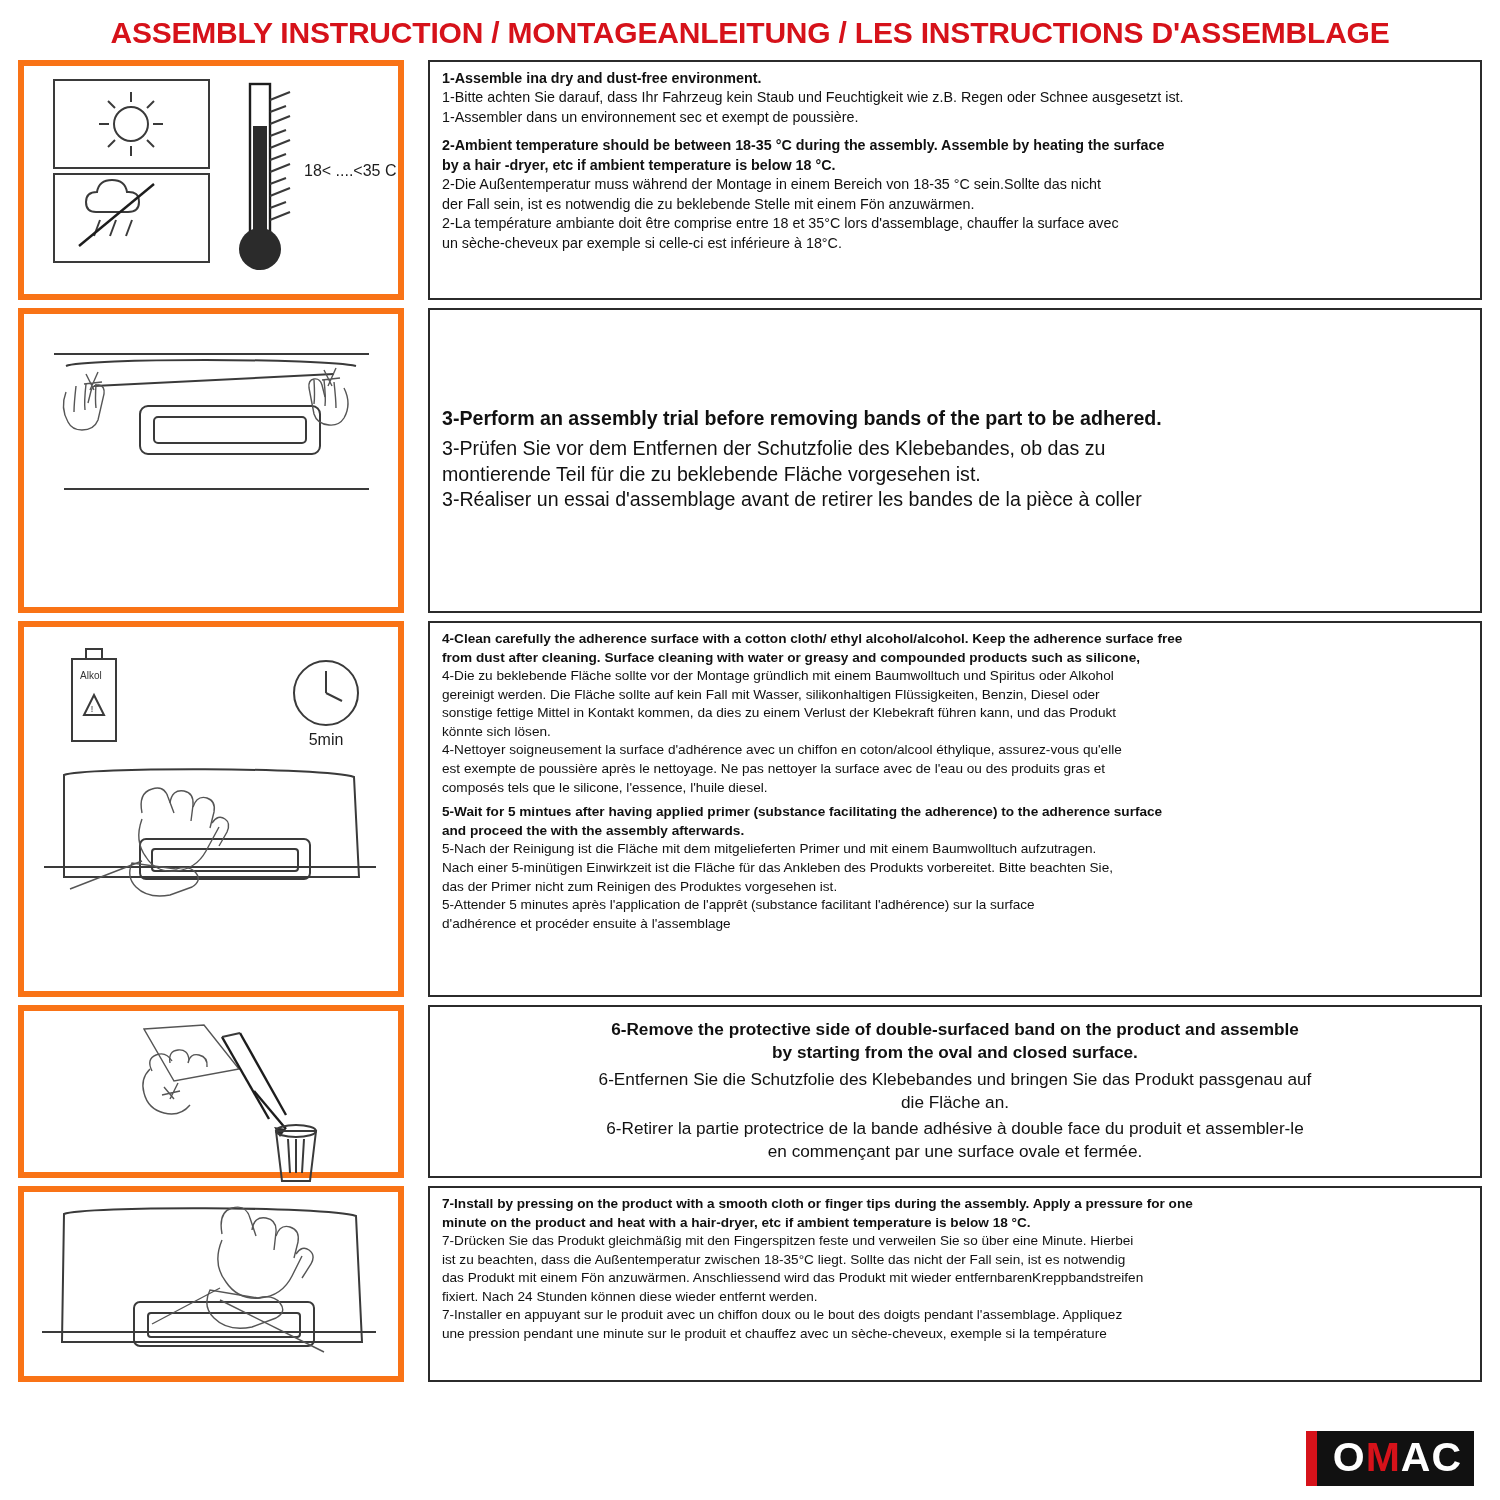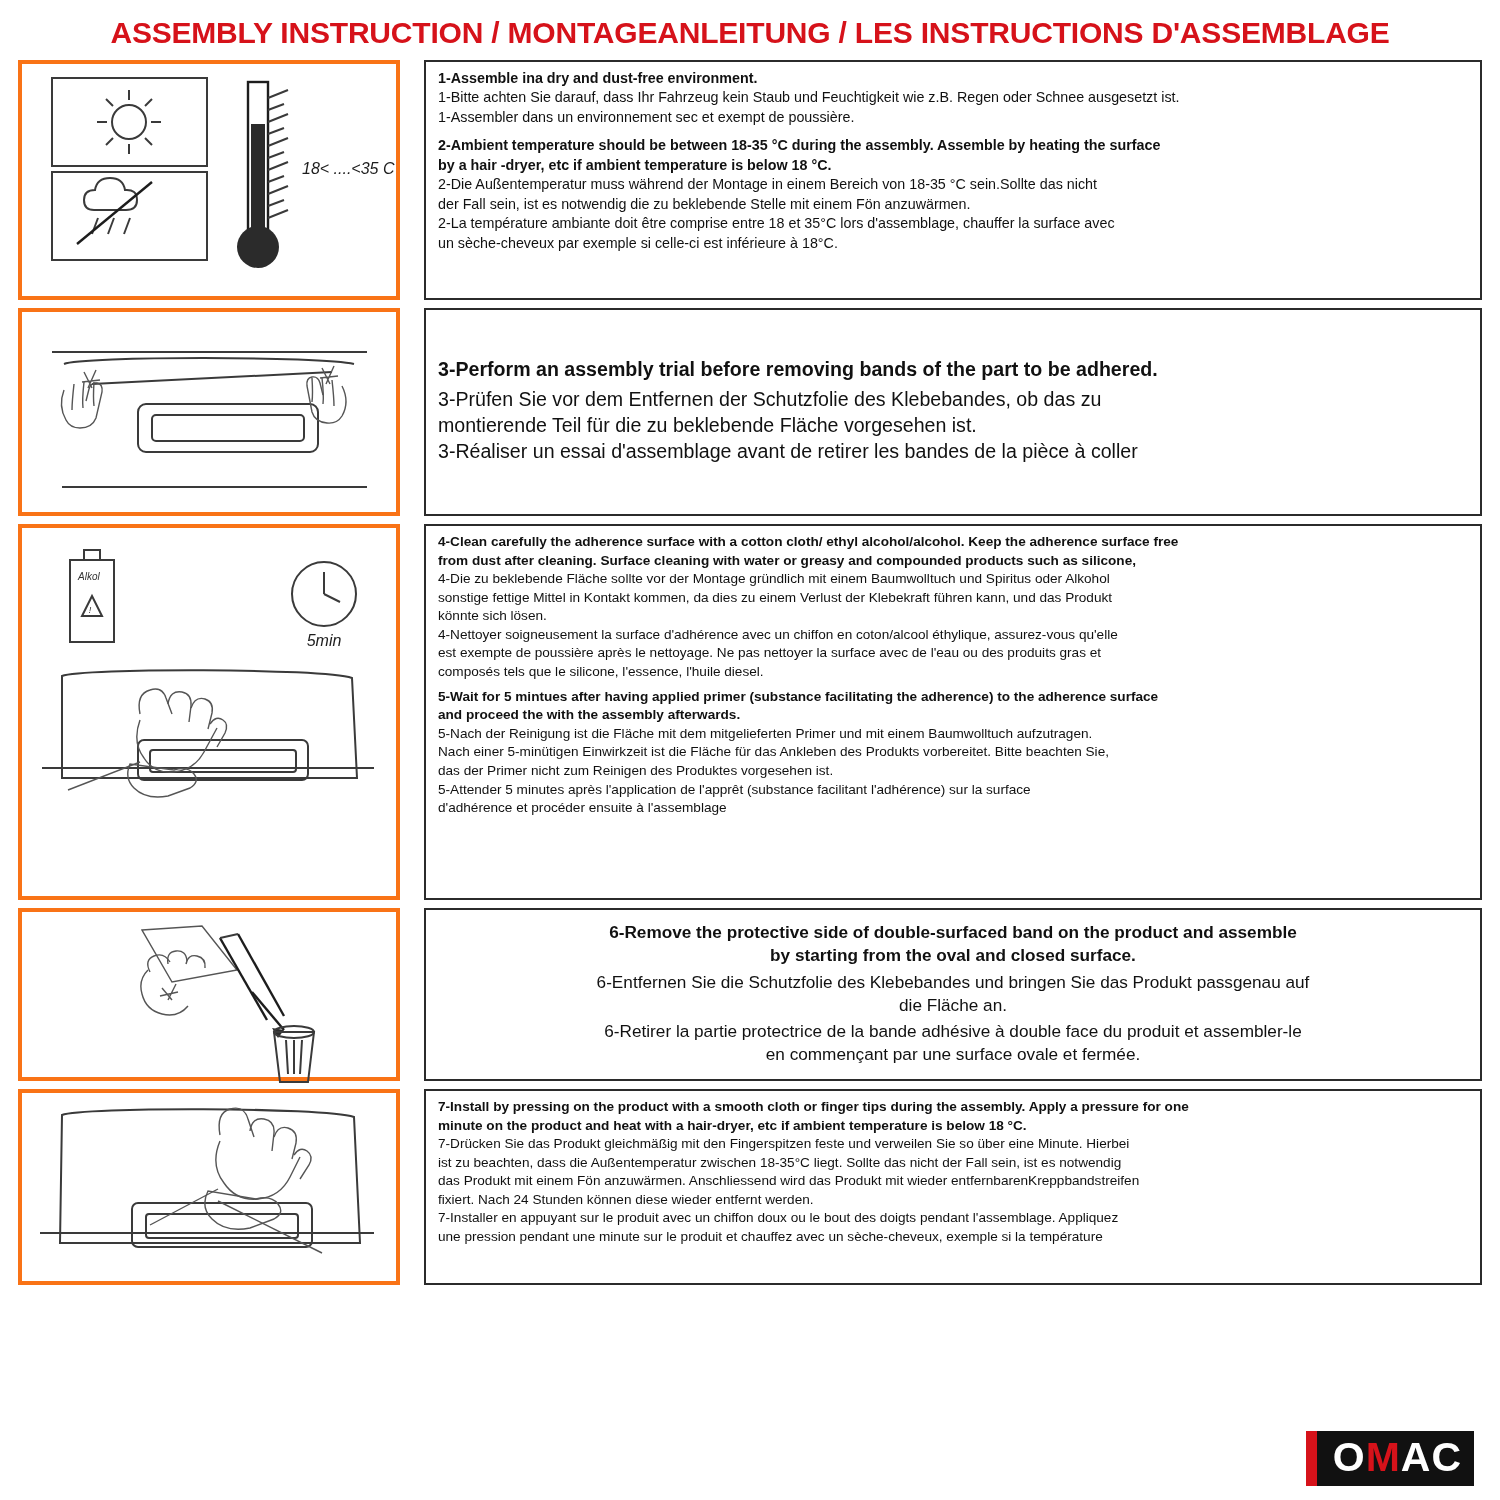--- a/index.html
+++ b/index.html
@@ -18,25 +18,25 @@
     text-align:center;
     color:#d6121a;
     font-weight:bold;
     font-size:30px;
     letter-spacing:-0.2px;
     padding:6px 0 10px 0;
     white-space:nowrap;
   }
 
   .row { display:flex; gap:8px; margin-bottom:8px; }
-  .img-cell { border:4px solid #f97316; background:#fff; position:relative; flex:0 0 378px;font-style:italic; }
+  .img-cell { border:6px solid #f97316; background:#fff; position:relative; flex:0 0 378px; }
   .txt-cell { border:2px solid #2b2b2b; background:#fff; position:relative; flex:1 1 auto; padding:8px 12px 8px 12px;margin-left:16px; }
 
   .r1 .img-cell, .r1 .txt-cell { height:240px; }
-  .r2 .img-cell, .r2 .txt-cell { height:208px; }
+  .r2 .img-cell, .r2 .txt-cell { height:305px; }
   .r3 .img-cell, .r3 .txt-cell { height:376px; }
   .r4 .img-cell, .r4 .txt-cell { height:173px;text-align:center; }
   .r5 .img-cell, .r5 .txt-cell { height:196px; }
 
   .p { margin:0 0 2px 0; line-height:1.22; }
   .b { font-weight:bold; }
   .s-13 { font-size:13.6px; }
   .s-14 { font-size:14.3px; }
   .s-19 { font-size:19.6px; }
   .s-17 { font-size:17.2px; }
@@ -210,20 +210,21 @@
           <path d="M118 192 q-8 22 4 38 q10 16 30 14 q20 -2 30 -20 l13 -24"></path>
         </g>
         <path class="ln-t" d="M108 236 q-6 14 4 24 q12 12 34 8 l22 -8 q10 -6 4 -14 q-6 -8 -20 -4 z"></path>
         <path class="ln-t" d="M46 262 L118 234"></path>
       </svg>
     </div>
     <div class="txt-cell">
       <p class="p s-13 b">4-Clean carefully the adherence surface with a cotton cloth/ ethyl alcohol/alcohol. Keep the adherence surface free</p>
       <p class="p s-13 b">from dust after cleaning. Surface cleaning with water or greasy and compounded products such as silicone,</p>
       <p class="p s-13">4-Die zu beklebende Fläche sollte vor der Montage gründlich mit einem Baumwolltuch und Spiritus oder Alkohol</p>
+      <p class="p s-13">gereinigt werden. Die Fläche sollte auf kein Fall mit Wasser, silikonhaltigen Flüssigkeiten, Benzin, Diesel oder</p>
       <p class="p s-13">sonstige fettige Mittel in Kontakt kommen, da dies zu einem Verlust der Klebekraft führen kann, und das Produkt</p>
       <p class="p s-13">könnte sich lösen.</p>
       <p class="p s-13">4-Nettoyer soigneusement la surface d'adhérence avec un chiffon en coton/alcool éthylique, assurez-vous qu'elle</p>
       <p class="p s-13">est exempte de poussière après le nettoyage. Ne pas nettoyer la surface avec de l'eau ou des produits gras et</p>
       <p class="p s-13">composés tels que le silicone, l'essence, l'huile diesel.</p>
       <div class="gap-s"></div>
       <p class="p s-13 b">5-Wait for 5 mintues after having applied primer (substance facilitating the adherence) to the adherence surface</p>
       <p class="p s-13 b">and proceed the with the assembly afterwards.</p>
       <p class="p s-13">5-Nach der Reinigung ist die Fläche mit dem mitgelieferten Primer und mit einem Baumwolltuch aufzutragen.</p>
       <p class="p s-13">Nach einer 5-minütigen Einwirkzeit ist die Fläche für das Ankleben des Produkts vorbereitet. Bitte beachten Sie,</p>

